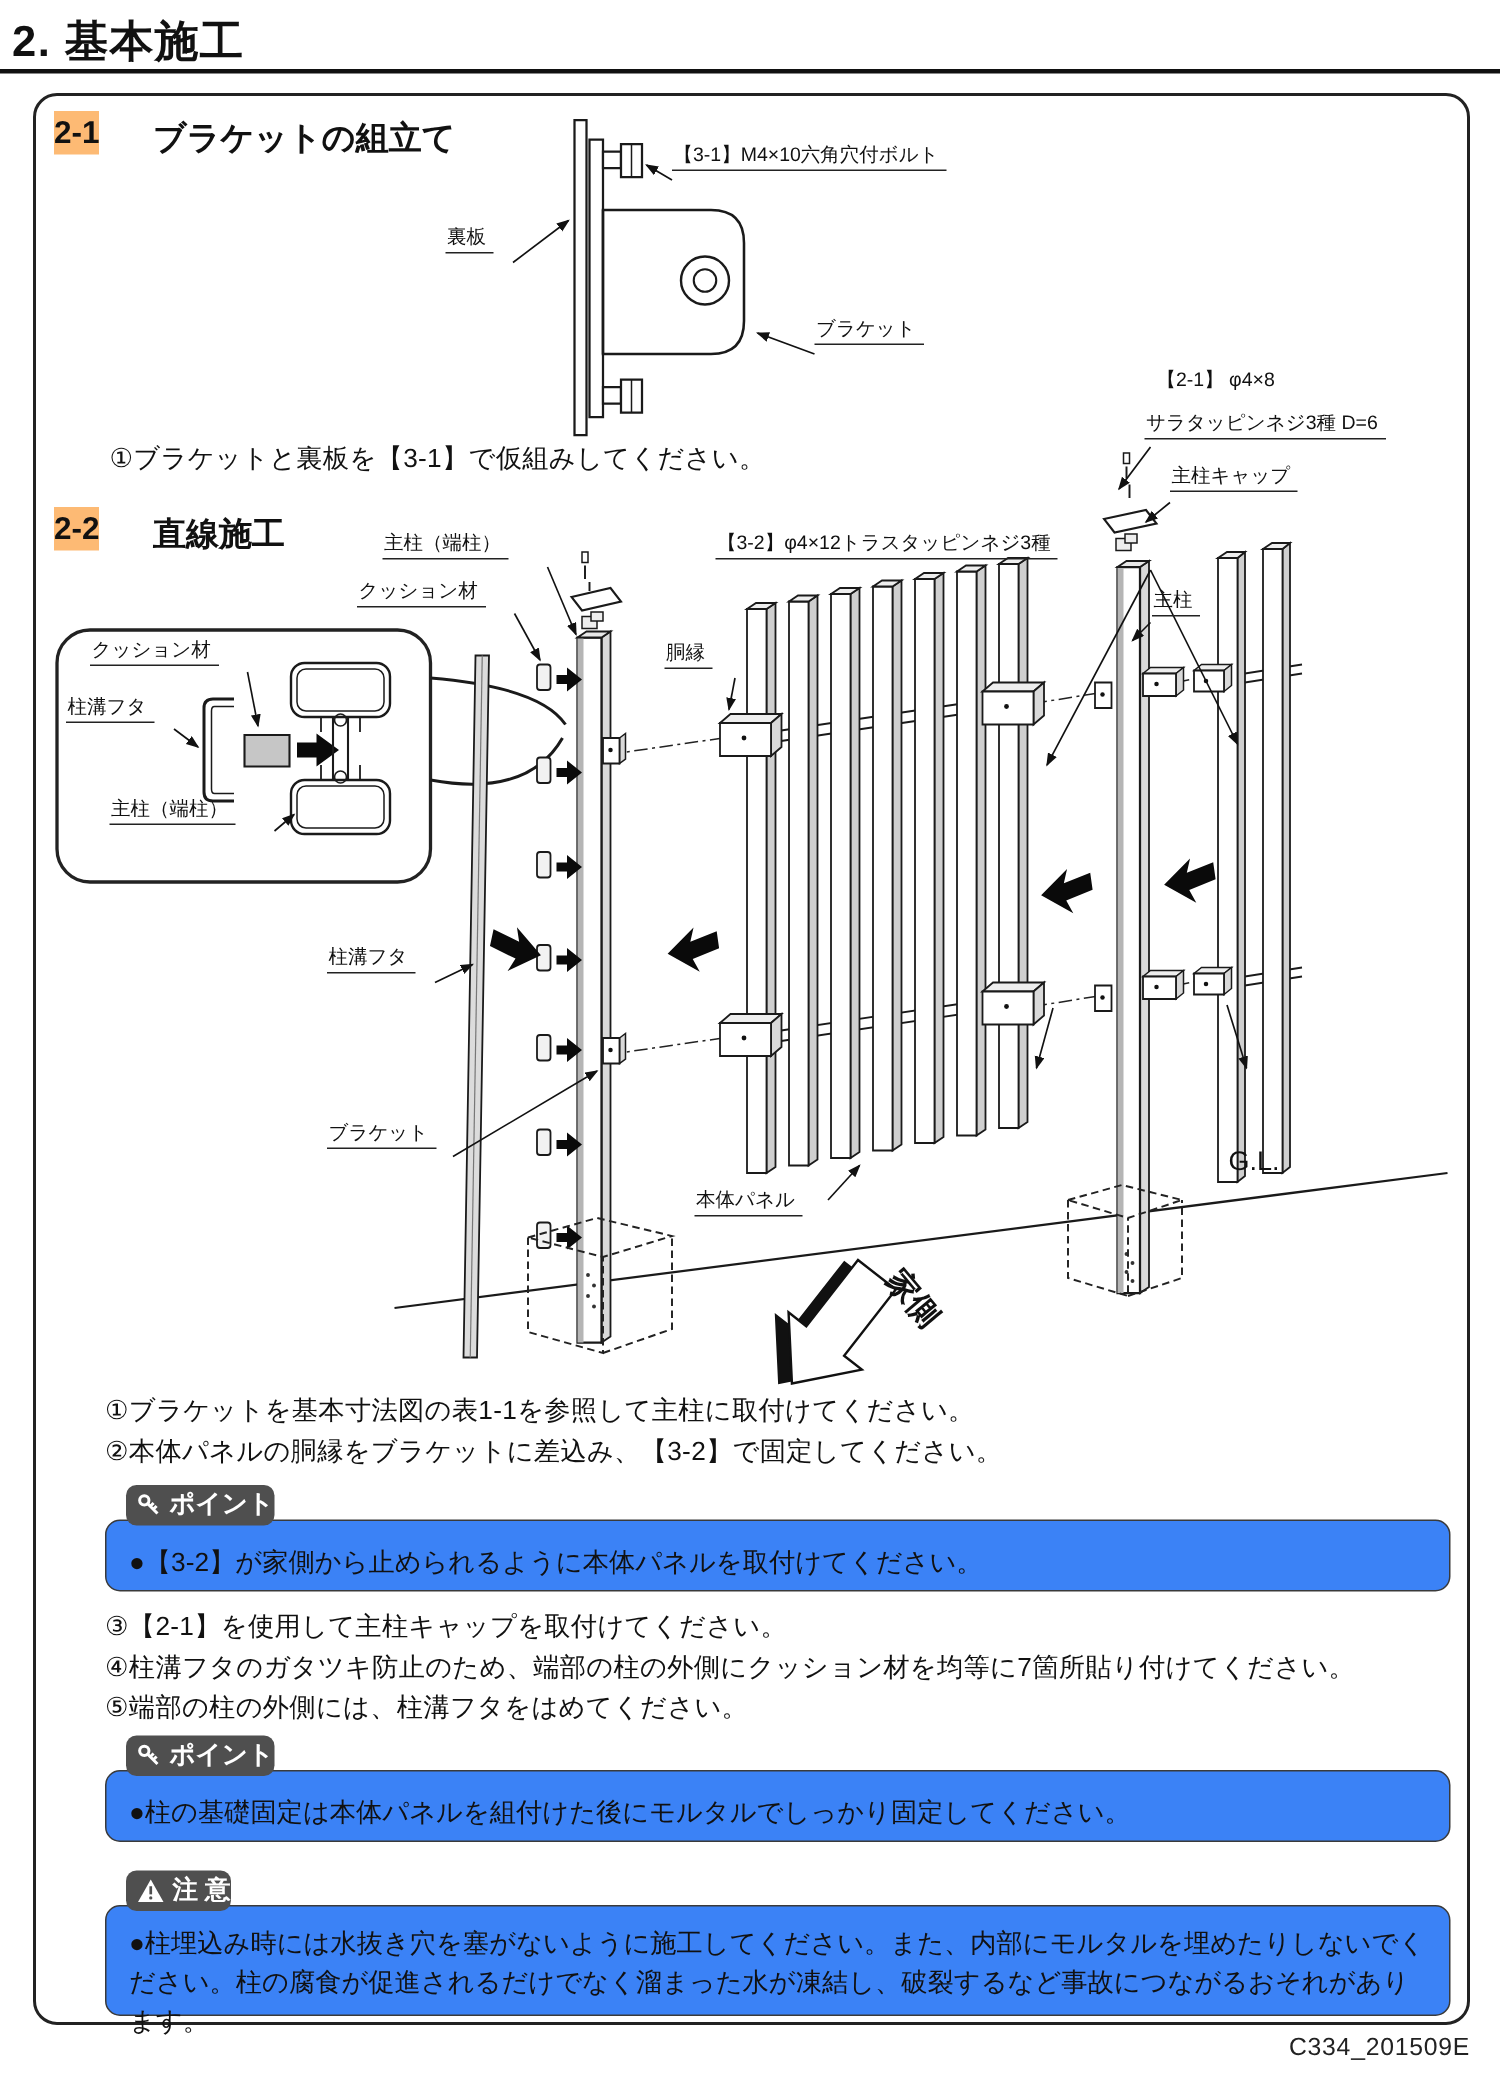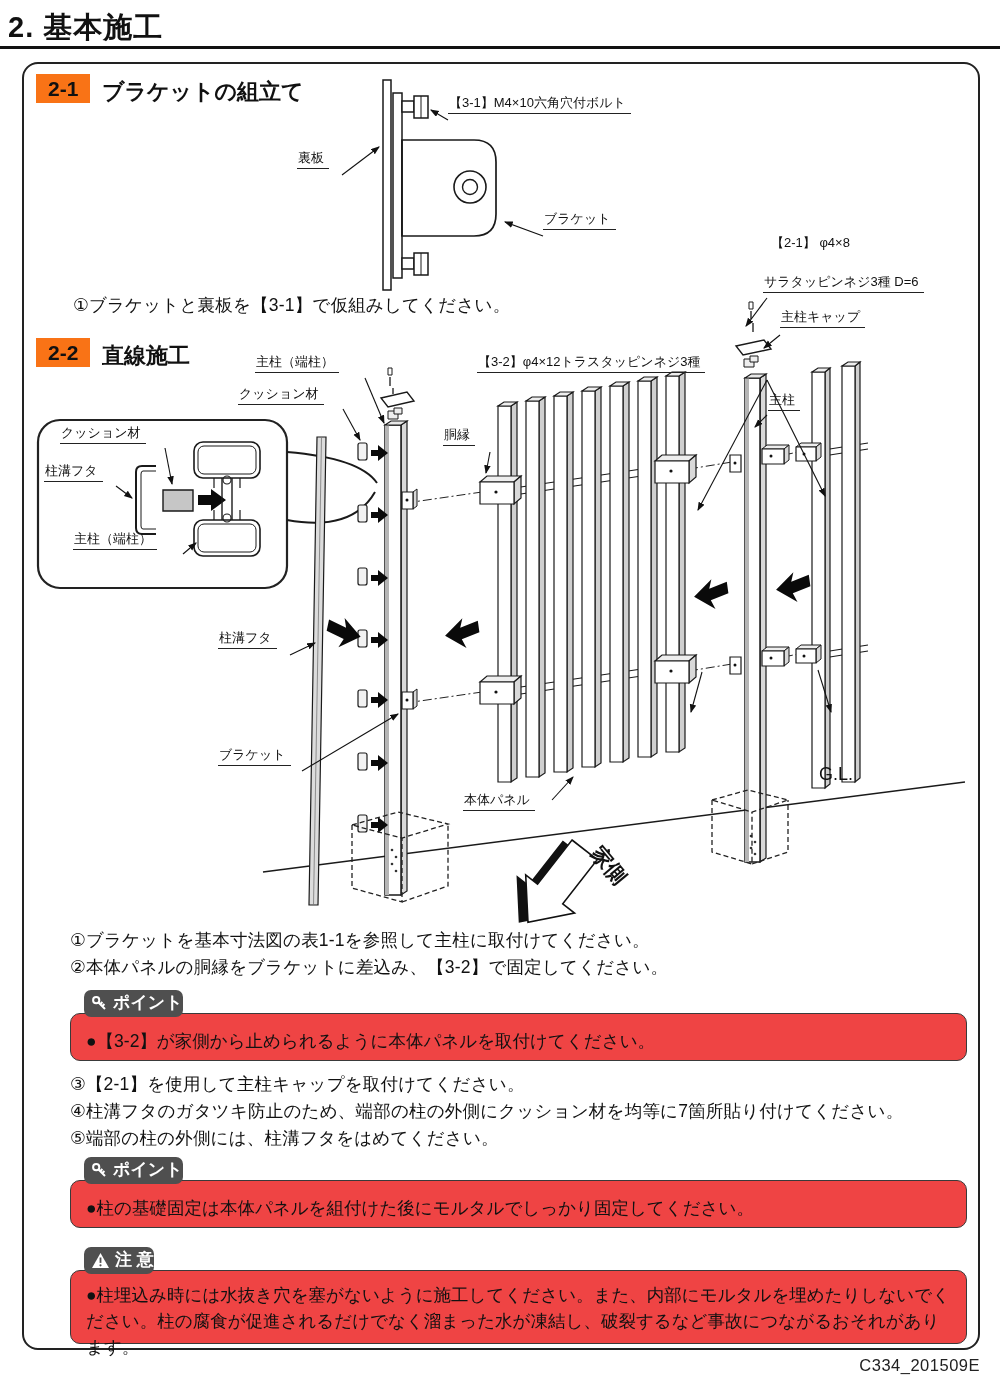--- a/index.html
+++ b/index.html
@@ -1,26 +1,26 @@
 <!DOCTYPE html>
 <html><head>
 <meta charset="utf-8">
 <style>
   html,body{margin:0;padding:0;background:#ffffff;}
   body{width:1000px;height:1382px;position:relative;font-family:"Liberation Sans","DejaVu Sans",sans-serif;color:#111;}
   .abs{position:absolute;}
   .page-title{font-size:29px;font-weight:bold;left:8px;top:8px;letter-spacing:1px;}
   .title-rule{left:0;top:46px;width:1000px;height:3px;background:#111;}
   .main-box{left:22px;top:62px;width:954px;height:1284px;border:2.2px solid #222;border-radius:16px;background:#fff;}
-  .secnum{background:#f97316;color:#111;font-weight:bold;font-size:21px;padding:3px 12px;line-height:1.1;}
+  .secnum{background:#fdba74;color:#111;font-weight:bold;font-size:21px;padding:3px 0;line-height:1.1;}
   .sectitle{font-size:22px;font-weight:bold;}
   .lbl{font-size:13px;color:#111;white-space:nowrap;border-bottom:1.6px solid #222;padding:0 5px 2px 1px;line-height:1.15;background:transparent;}
   .lbl.nl{border-bottom:none;}
   .step{font-size:17.5px;white-space:nowrap;letter-spacing:0.2px;}
-  .pbox{border:1.7px solid #3a3a3a;border-radius:10px;background:#ef4444;z-index:1;}
+  .pbox{border:1.7px solid #3a3a3a;border-radius:10px;background:#3b82f6;z-index:1;}
   .pbox .ptext{font-size:17.5px;padding:14px 14px 0 15px;line-height:26px;}
   .badge{background:#4f4f4f;color:#fff;font-weight:bold;font-size:17px;border-radius:7px;padding:4px 0 4px 7px;display:flex;align-items:center;gap:5px;z-index:2;line-height:1.1;}
   .footer{font-size:16.5px;color:#222;letter-spacing:0.5px;}
   svg{position:absolute;overflow:visible;}
   svg *{vector-effect:non-scaling-stroke;}
 </style>
 </head>
 <body>
 
 <div class="abs page-title">2. 基本施工</div>
@@ -352,21 +352,21 @@
     <line x1="522" y1="560" x2="543" y2="537" marker-end="url(#ah)"></line>
     <line x1="135" y1="208" x2="142" y2="244" marker-end="url(#ah)"></line>
     <line x1="86" y1="246" x2="102" y2="258" marker-end="url(#ah)"></line>
     <line x1="153" y1="314" x2="166" y2="303" marker-end="url(#ah)"></line>
   </g>
 </svg>
 
 <div class="abs lbl" style="left:255px;top:355px;">主柱（端柱）</div>
 <div class="abs lbl" style="left:238px;top:387px;">クッション材</div>
 <div class="abs lbl" style="left:477px;top:355px;">【3-2】φ4×12トラスタッピンネジ3種</div>
-<div class="abs lbl nl" style="left:770px;top:236px;">【2-1】 φ4×8</div>
+<div class="abs lbl nl" style="left:770px;top:246px;">【2-1】 φ4×8</div>
 <div class="abs lbl" style="left:763px;top:275px;text-align:center;">サラタッピンネジ3種 D=6</div>
 <div class="abs lbl" style="left:780px;top:310px;">主柱キャップ</div>
 <div class="abs lbl" style="left:768px;top:393px;">主柱</div>
 <div class="abs lbl" style="left:443px;top:428px;">胴縁</div>
 <div class="abs lbl" style="left:218px;top:631px;">柱溝フタ</div>
 <div class="abs lbl" style="left:218px;top:748px;">ブラケット</div>
 <div class="abs lbl" style="left:463px;top:793px;">本体パネル</div>
 <div class="abs lbl nl" style="left:818px;top:764px;font-size:18px;">G.L.</div>
 
 <div class="abs lbl" style="left:60px;top:426px;">クッション材</div>

